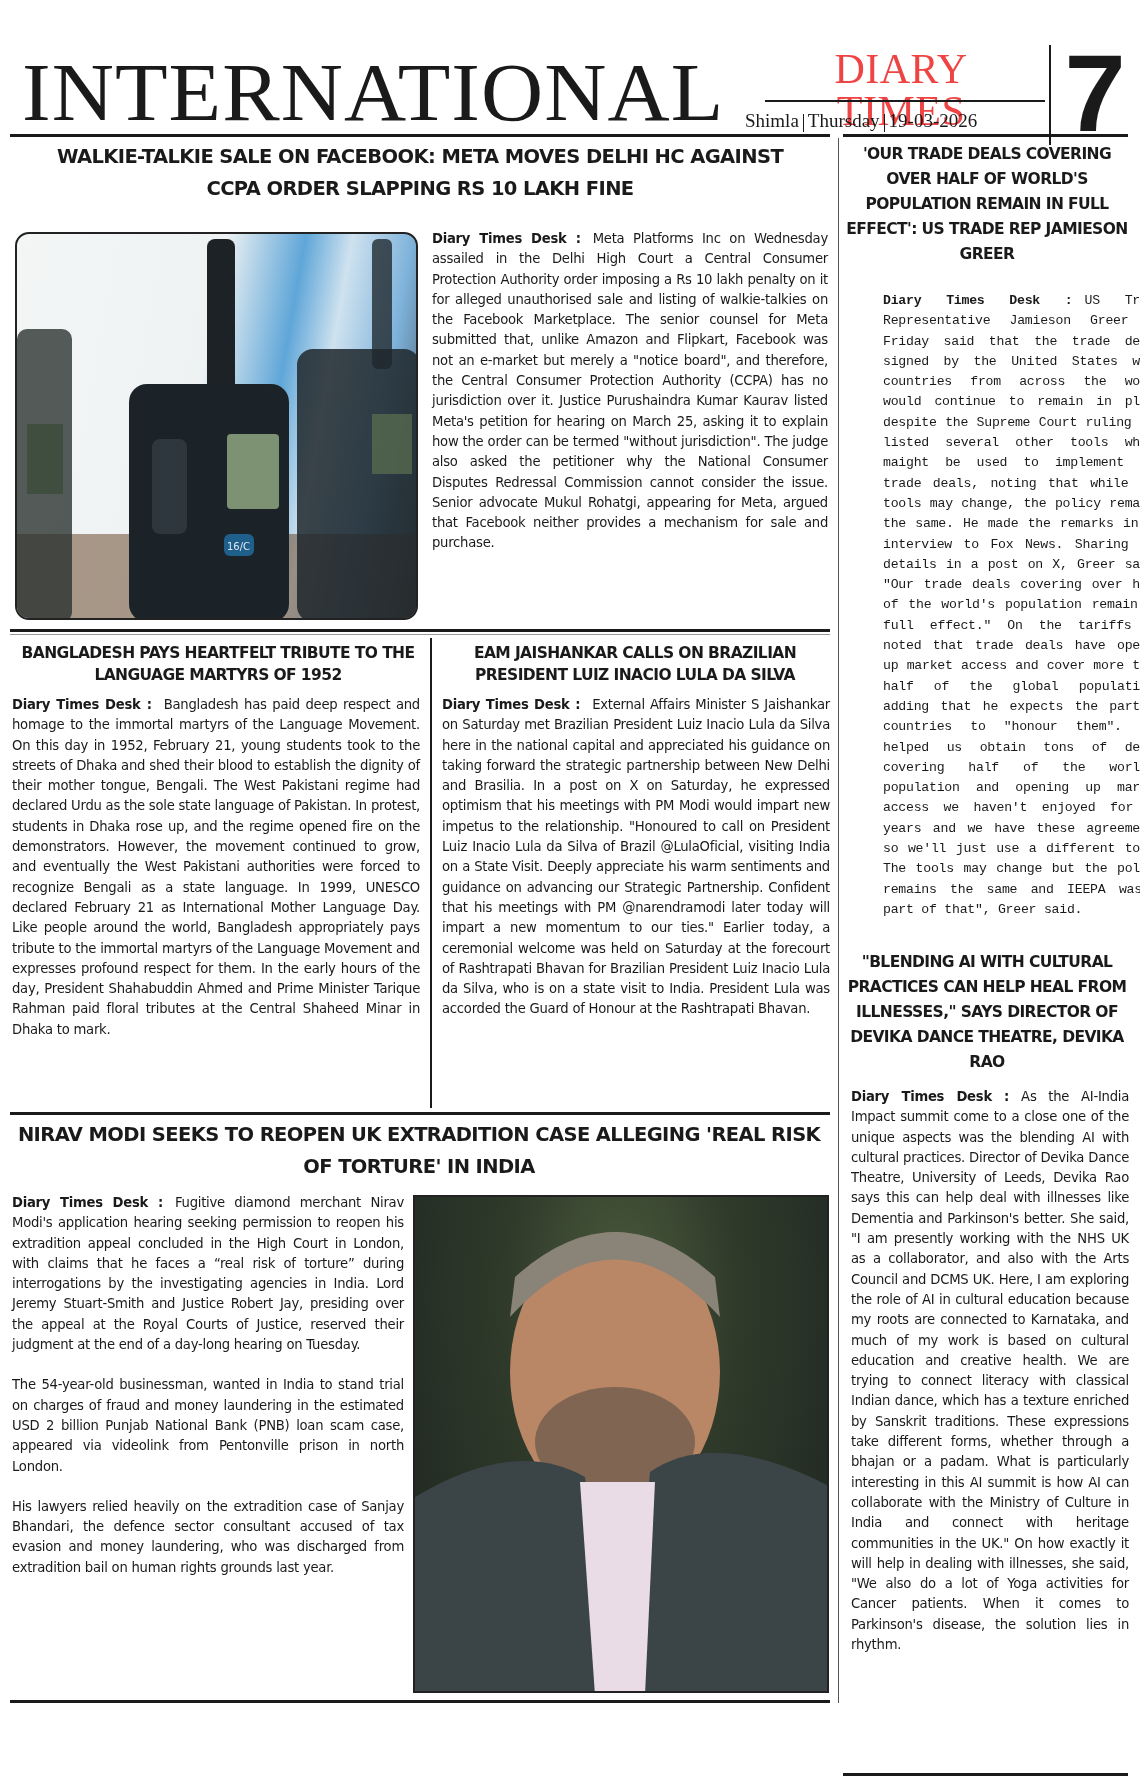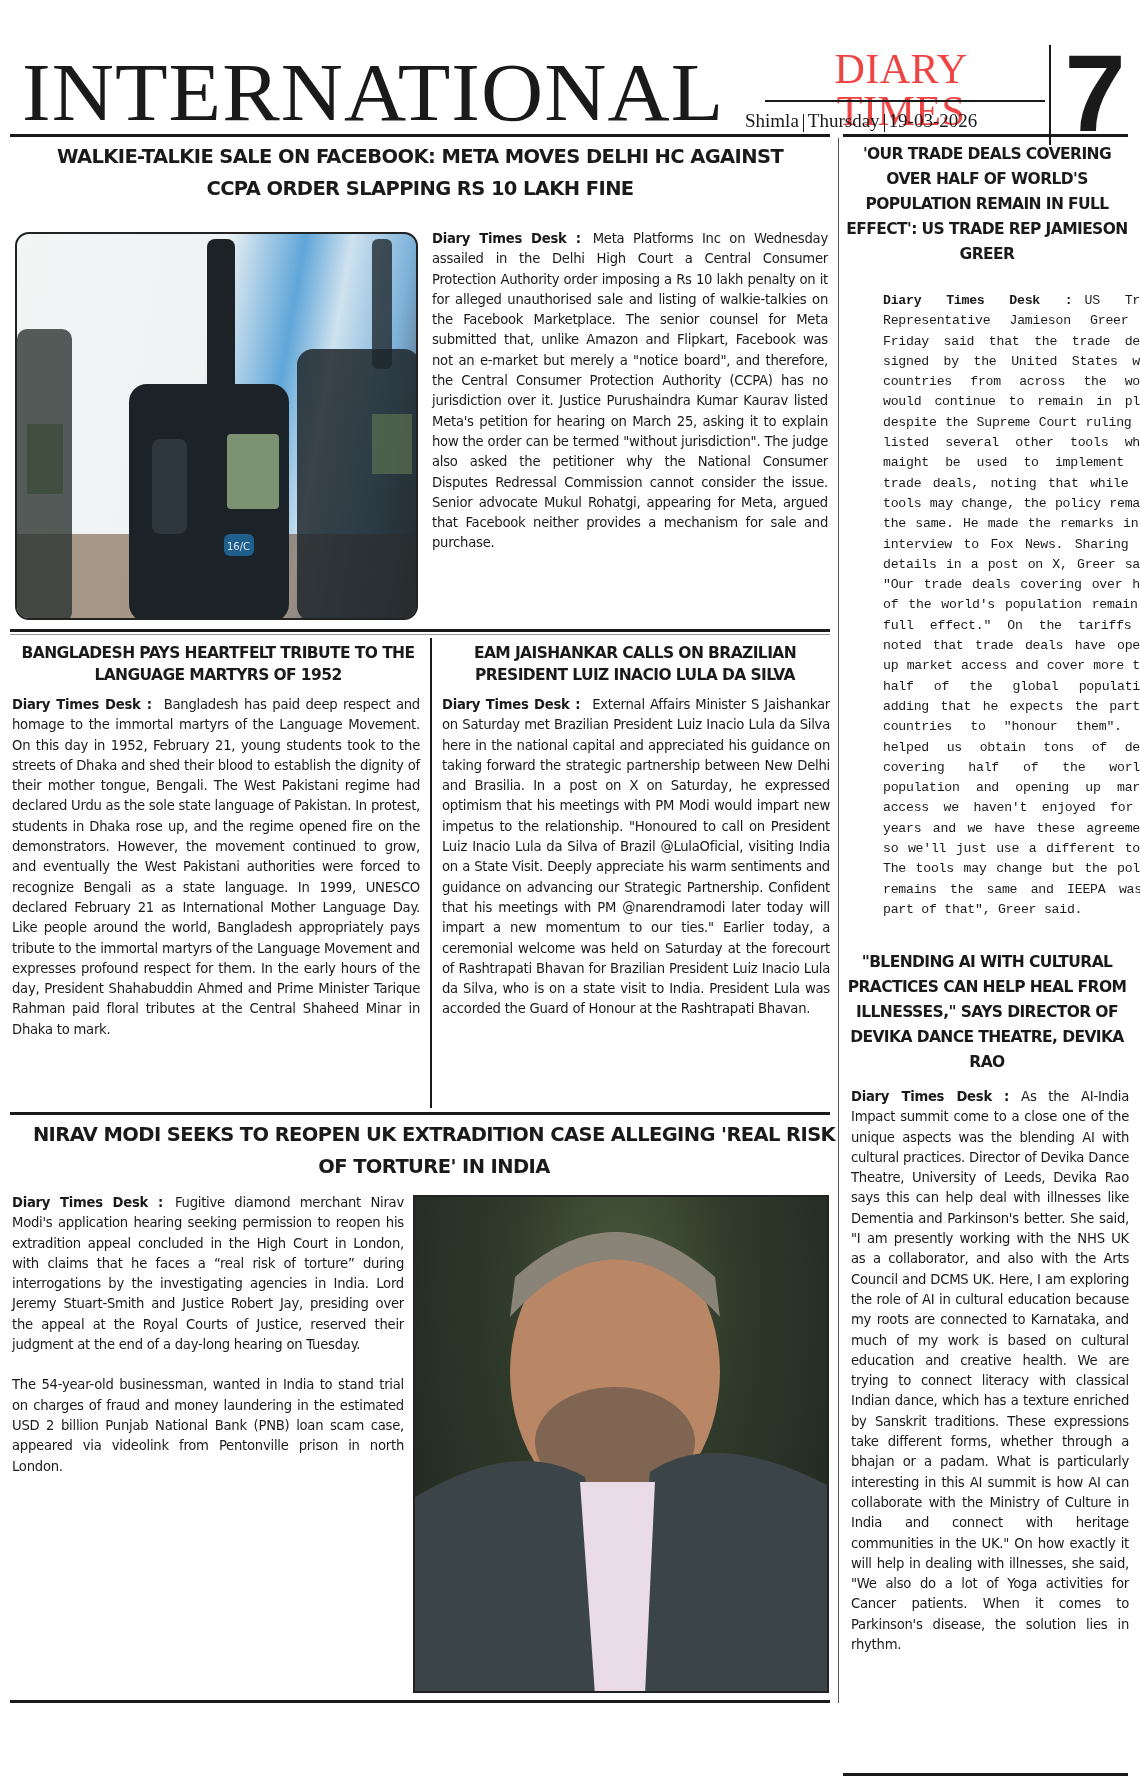--- a/index.html
+++ b/index.html
@@ -122,27 +122,28 @@
 <article>
   <h2 class="headline h-mid" style="left:440px; top:642px; width:390px;">EAM JAISHANKAR CALLS ON BRAZILIAN PRESIDENT LUIZ INACIO LULA DA SILVA</h2>
   <div class="body-text" style="left:442px; top:695px; width:388px;">
     <p><span class="byline">Diary Times Desk :</span><span>External Affairs Minister S Jaishankar on Saturday met Brazilian President Luiz Inacio Lula da Silva here in the national capital and appreciated his guidance on taking forward the strategic partnership between New Delhi and Brasilia. In a post on X on Saturday, he expressed optimism that his meetings with PM Modi would impart new impetus to the relationship. "Honoured to call on President Luiz Inacio Lula da Silva of Brazil @LulaOficial, visiting India on a State Visit. Deeply appreciate his warm sentiments and guidance on advancing our Strategic Partnership. Confident that his meetings with PM @narendramodi later today will impart a new momentum to our ties." Earlier today, a ceremonial welcome was held on Saturday at the forecourt of Rashtrapati Bhavan for Brazilian President Luiz Inacio Lula da Silva, who is on a state visit to India. President Lula was accorded the Guard of Honour at the Rashtrapati Bhavan.</span></p>
   </div>
 </article>
 
 <div class="hrule" style="left:10px; top:1112px; width:820px;"></div>
 
 <article>
-  <h1 class="headline h-main" style="left:24px; top:1119px; width:820px;">
+  <h1 class="headline h-main" style="left:9px; top:1119px; width:820px;">
     <span>NIRAV MODI SEEKS TO REOPEN UK EXTRADITION CASE ALLEGING 'REAL RISK</span><br>
     <span>OF TORTURE' IN INDIA</span>
   </h1>
   <div class="body-text" style="left:12px; top:1193px; width:392px;">
     <p><span class="byline">Diary Times Desk :</span><span>Fugitive diamond merchant Nirav Modi's application hearing seeking permission to reopen his extradition appeal concluded in the High Court in London, with claims that he faces a “real risk of torture” during interrogations by the investigating agencies in India. Lord Jeremy Stuart-Smith and Justice Robert Jay, presiding over the appeal at the Royal Courts of Justice, reserved their judgment at the end of a day-long hearing on Tuesday.</span></p>
     <p>The 54-year-old businessman, wanted in India to stand trial on charges of fraud and money laundering in the estimated USD 2 billion Punjab National Bank (PNB) loan scam case, appeared via videolink from Pentonville prison in north London.</p>
+    <p>His lawyers relied heavily on the extradition case of Sanjay Bhandari, the defence sector consultant accused of tax evasion and money laundering, who was discharged from extradition bail on human rights grounds last year.</p>
   </div>
   <div class="photo photo-modi" title="Portrait of Nirav Modi">
     <svg width="416" height="498" viewBox="0 0 416 498">
       <ellipse cx="200" cy="175" rx="105" ry="140" fill="#b98766"></ellipse>
       <path d="M95 120 Q200 5 305 120 L300 80 Q200 -10 100 80 Z" fill="#8a8378"></path>
       <ellipse cx="200" cy="245" rx="80" ry="55" fill="#6e5a4c" opacity="0.75"></ellipse>
       <path d="M0 300 Q100 240 170 280 L200 498 L0 498 Z" fill="#3b4446"></path>
       <path d="M416 290 Q300 230 235 275 L215 498 L416 498 Z" fill="#3b4446"></path>
       <path d="M165 285 L240 285 L230 498 L180 498 Z" fill="#e9dce6"></path>
     </svg>

